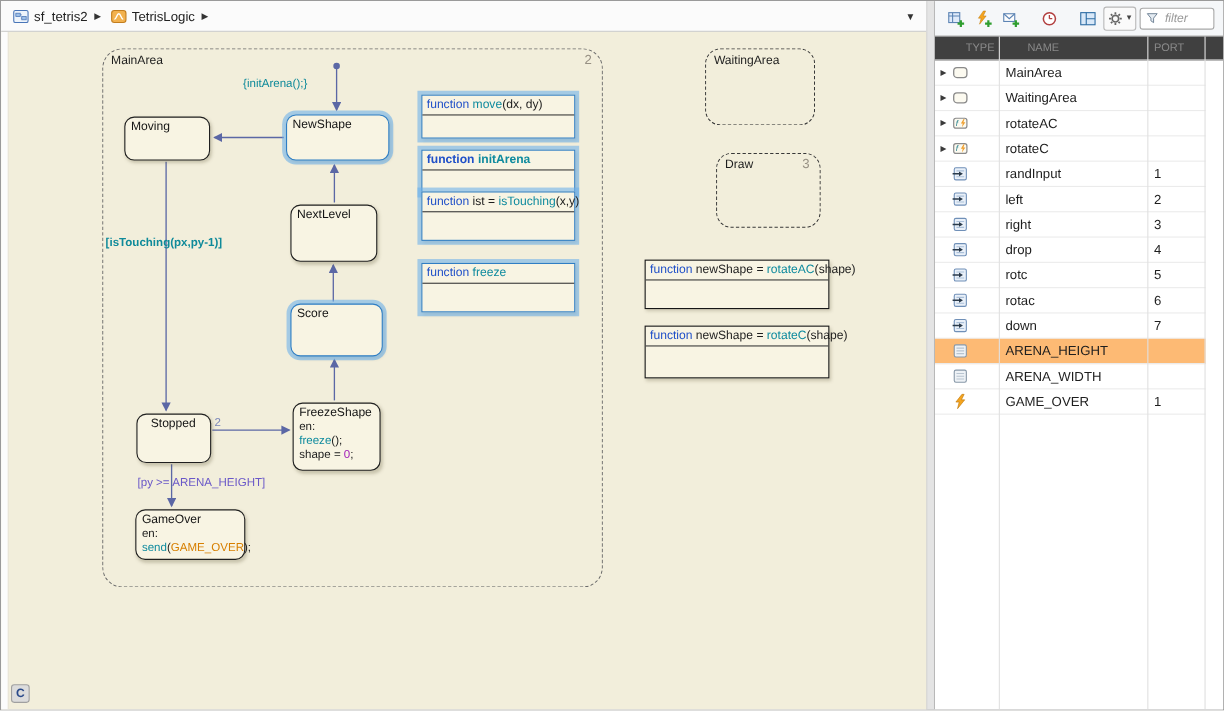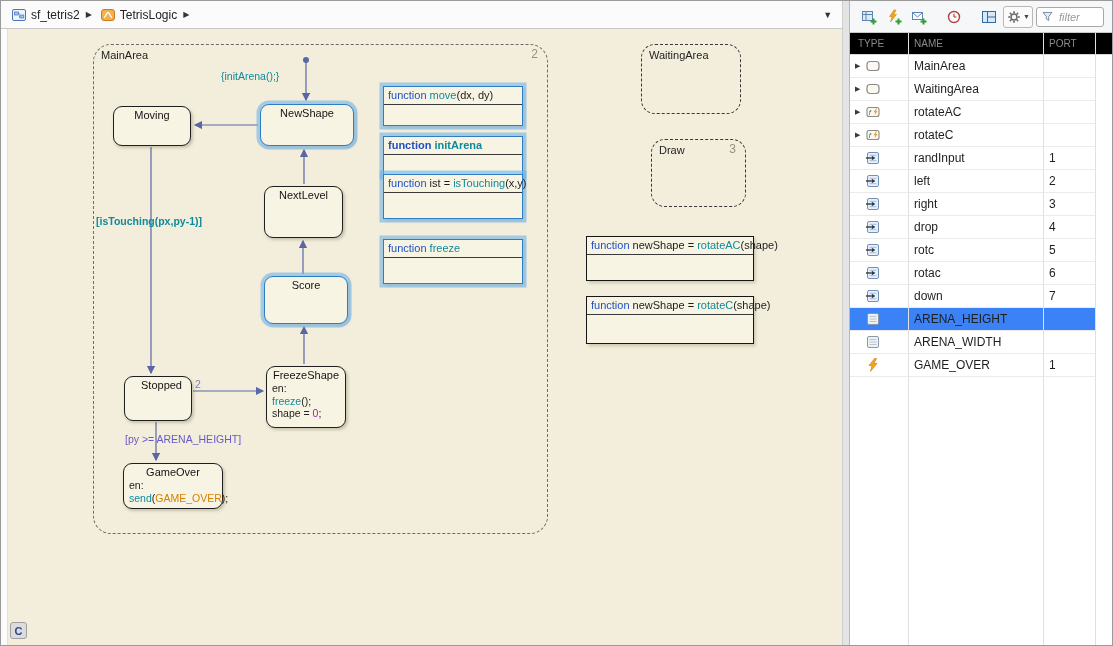--- a/index.html
+++ b/index.html
@@ -19,21 +19,21 @@
   .strip{position:absolute;left:0;top:0;bottom:0;width:7px;background:#fcfcfc;border-right:1px solid #e6e2d2;}
   .wires{position:absolute;left:0;top:0;}
 
   .container{position:absolute;border:1.4px dashed #6a6a6a;border-radius:18px;background:transparent;}
   .container.bold{border:1.8px dashed #383838;border-radius:14px;}
   .cont-title{position:absolute;left:7px;top:4px;font-size:11px;color:#1d1d1d;}
   .badge{position:absolute;right:9px;top:2px;font-size:12px;color:#979083;}
 
   .state{position:absolute;background:#f8f4e3;border:1.6px solid #1f1f1f;border-radius:9px;box-shadow:1.5px 2px 3px rgba(95,85,55,.28);padding:2px 5px;}
   .state.sel{border-color:#2f7ec4;box-shadow:0 0 0 3.5px rgba(106,176,235,.58),1.5px 2px 3px rgba(95,85,55,.2);}
-  .state-title{font-size:11px;color:#141414;text-align:center;}
+  .state-title{font-size:11px;color:#141414;}
   .state-body{font-size:10.5px;line-height:12.5px;color:#222;margin-top:1px;}
 
   .fnbox{position:absolute;background:#f8f4e3;border:1.4px solid #161616;box-shadow:1.5px 2px 3px rgba(95,85,55,.28);}
   .fnbox.sel{border-color:#2f7ec4;box-shadow:0 0 0 3.5px rgba(106,176,235,.58),1.5px 2px 3px rgba(95,85,55,.2);}
   .fn-label{font-size:11px;color:#1d1d1d;padding:2px 4px 3px 4px;border-bottom:1px solid #3a3a3a;white-space:nowrap;}
 
   .kw{color:#2050c8;}
   .fname{color:#0e8a9e;}
   .teal{color:#0e8a9e;}
   .orange{color:#d77f00;}
@@ -58,27 +58,27 @@
   .caret{font-size:7px;color:#444;margin-left:1px;}
   .gap{width:7px;}
   .filterbox{margin-left:auto;display:flex;align-items:center;border:1px solid #a8a8a8;border-radius:3px;background:#fff;height:20px;padding:0 4px;}
   .filterbox svg{width:13px;height:13px;margin-right:3px;}
   .filterbox input{border:none;outline:none;width:42px;font-size:11px;font-family:"Liberation Sans",sans-serif;background:transparent;}
   .filterbox input::placeholder{color:#999;font-style:italic;}
 
   .ptable{position:relative;flex:1;overflow:hidden;}
   .vline{position:absolute;top:0;bottom:0;width:0;border-left:1px solid #e0e0e0;pointer-events:none;}
   .vl1{left:58px;} .vl2{right:68px;} .vl3{right:16px;}
-  .phead{height:22px;background:#000000;border-bottom:1px solid #d8d8d8;display:flex;align-items:center;font-size:10px;color:#8a8a8a;}
+  .phead{height:22px;background:#404040;border-bottom:1px solid #d8d8d8;display:flex;align-items:center;font-size:10px;color:#8a8a8a;padding-left:20px;}
   .h-type{width:58px;padding-left:8px;}
   .h-name{flex:1;padding-left:6px;}
   .h-port{width:52px;padding-left:5px;margin-left:24px;}
   .h-gut{width:16px;}
   .prow{height:23px;display:flex;align-items:center;border-bottom:1px solid #ebebeb;margin-right:16px;cursor:default;}
-  .prow.sel{background:#3b82f6;}
+  .prow.sel{background:#fdba74;}
   .c-type{width:58px;display:flex;align-items:center;padding-left:5px;}
   .exp{font-size:7px;color:#3a3a3a;width:10px;cursor:pointer;}
   .noexp{width:10px;}
   .ric{width:16px;height:16px;}
   .c-name{flex:1;padding-left:6px;font-size:12px;color:#1e1e1e;white-space:nowrap;overflow:hidden;}
   .c-port{width:52px;padding-left:5px;font-size:12px;color:#1e1e1e;}
   svg text{font-family:"Liberation Sans",sans-serif;}
 </style>
 </head>
 <body>

